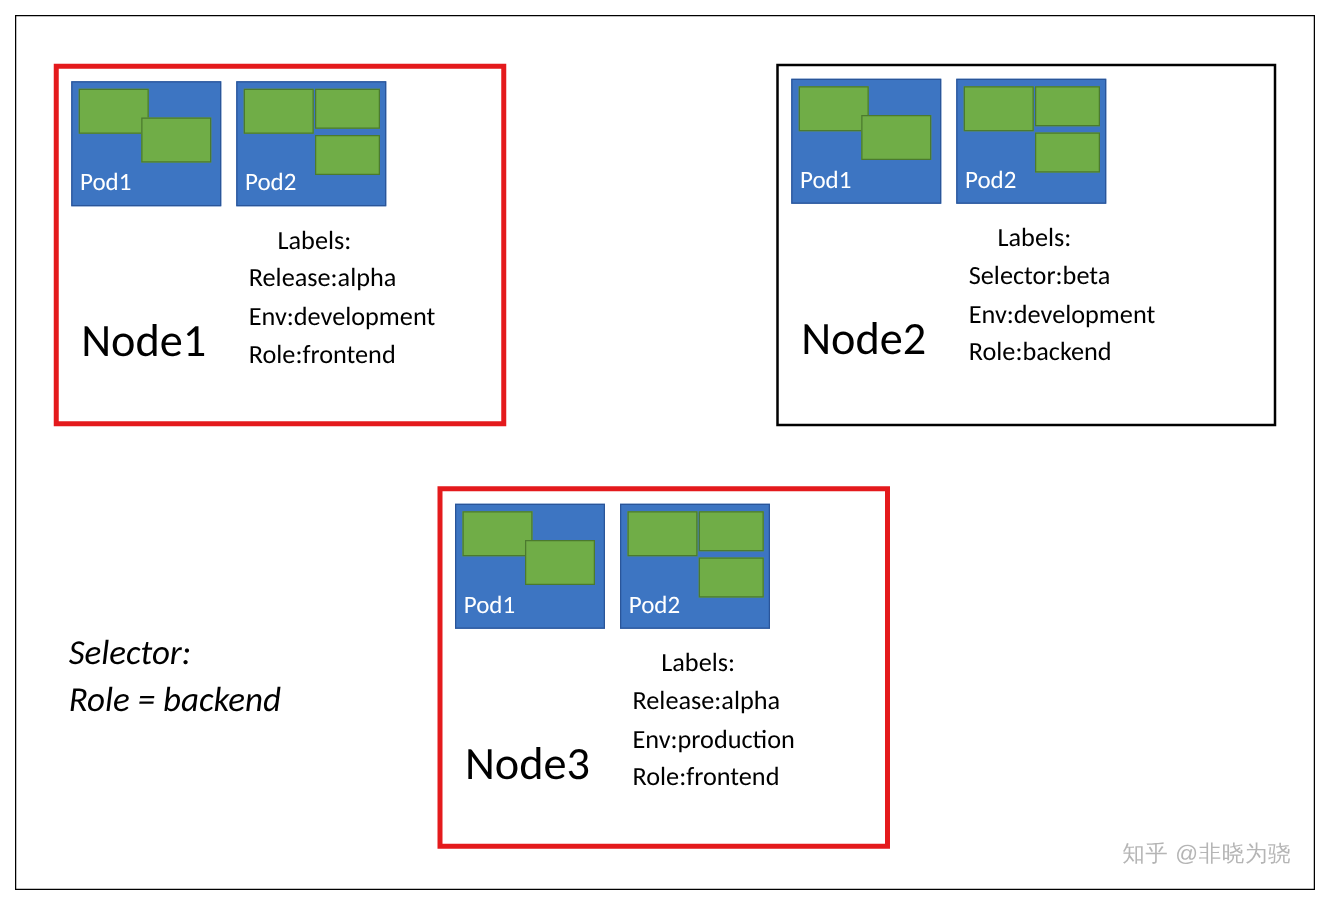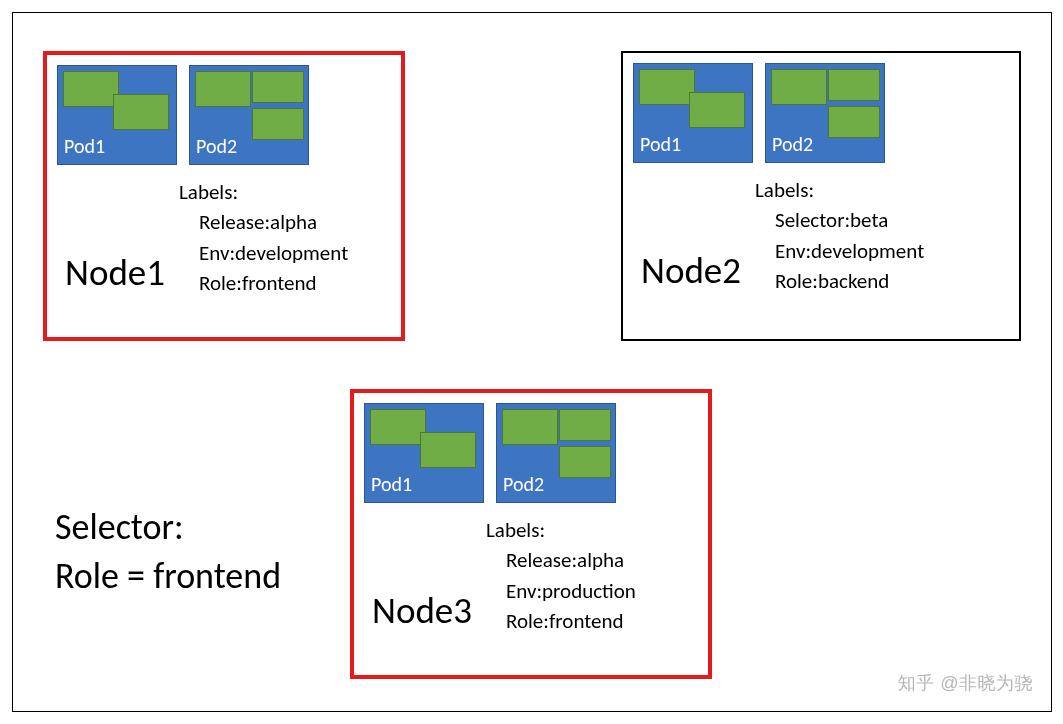--- a/index.html
+++ b/index.html
@@ -62,27 +62,28 @@
     font-size: 37px;
     color: #000;
     white-space: nowrap;
     padding-bottom: 4px;
   }
   .labels-block {
     font-size: 21px;
     color: #000;
     line-height: 1.45;
   }
-  .labels-title { margin-bottom: 0px; }
+  .labels-title { margin-bottom: 0px; margin-left: 43px; }
   .labels-kv { padding-left: 20px; }
   .selector-block {
     position: absolute;
-    font-size: 36px;
+    font-size: 28px;
     color: #000;
     line-height: 1.35;
+    font-style: italic;
   }
   .watermark {
     position: absolute;
     right: 18px;
     bottom: 16px;
     font-size: 18px;
     color: rgba(120,120,120,0.55);
     font-family: 'Microsoft YaHei', Arial, sans-serif;
     letter-spacing: 0.5px;
   }
@@ -162,18 +163,18 @@
         <div class="labels-title">Labels:</div>
         <div class="labels-kv">Release:alpha</div>
         <div class="labels-kv">Env:production</div>
         <div class="labels-kv">Role:frontend</div>
       </div>
     </div>
   </div>
 
   <div class="selector-block" style="left:42px; top:490px;">
     <div>Selector:</div>
-    <div>Role = frontend</div>
+    <div>Role = backend</div>
   </div>
 
   <div class="watermark">知乎 @非晓为骁</div>
 
 </div>
 
 </body></html>

